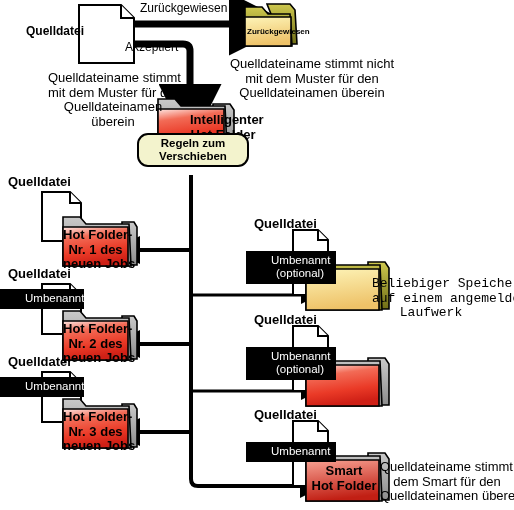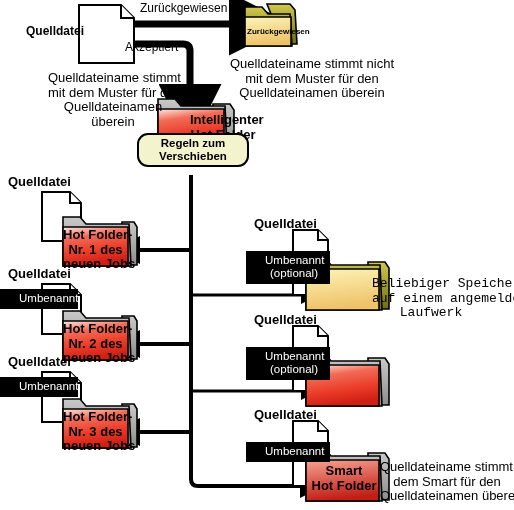--- a/index.html
+++ b/index.html
@@ -13,21 +13,21 @@
   .lbl{position:absolute;z-index:4;line-height:1.12;white-space:pre;}
   .lbl-bold{font-weight:bold;}
   .t11{font-size:13px;}
   .t12{font-size:12px;}
   .ctr{text-align:center;}
   .lft{text-align:left;}
 
   
   .plate{position:absolute;z-index:5;background:#000;color:#fff;
          font-size:11.5px;line-height:1.12;text-align:center;
-         padding:3px 7px 4px 19px;white-space:pre;}
+         padding:3px 7px 4px 25px;white-space:pre;}
 
   
   .fcap{position:absolute;z-index:6;font-weight:bold;line-height:1.12;
         text-align:center;white-space:pre;color:#000;}
   .fcap-sm{font-size:8px;font-weight:bold;}
 
   
   .rulebox{position:absolute;z-index:6;background:#f3f3cd;border:2px solid #000;
            border-radius:11px;font-weight:bold;font-size:11.5px;line-height:1.14;
            text-align:center;display:flex;align-items:center;justify-content:center;

